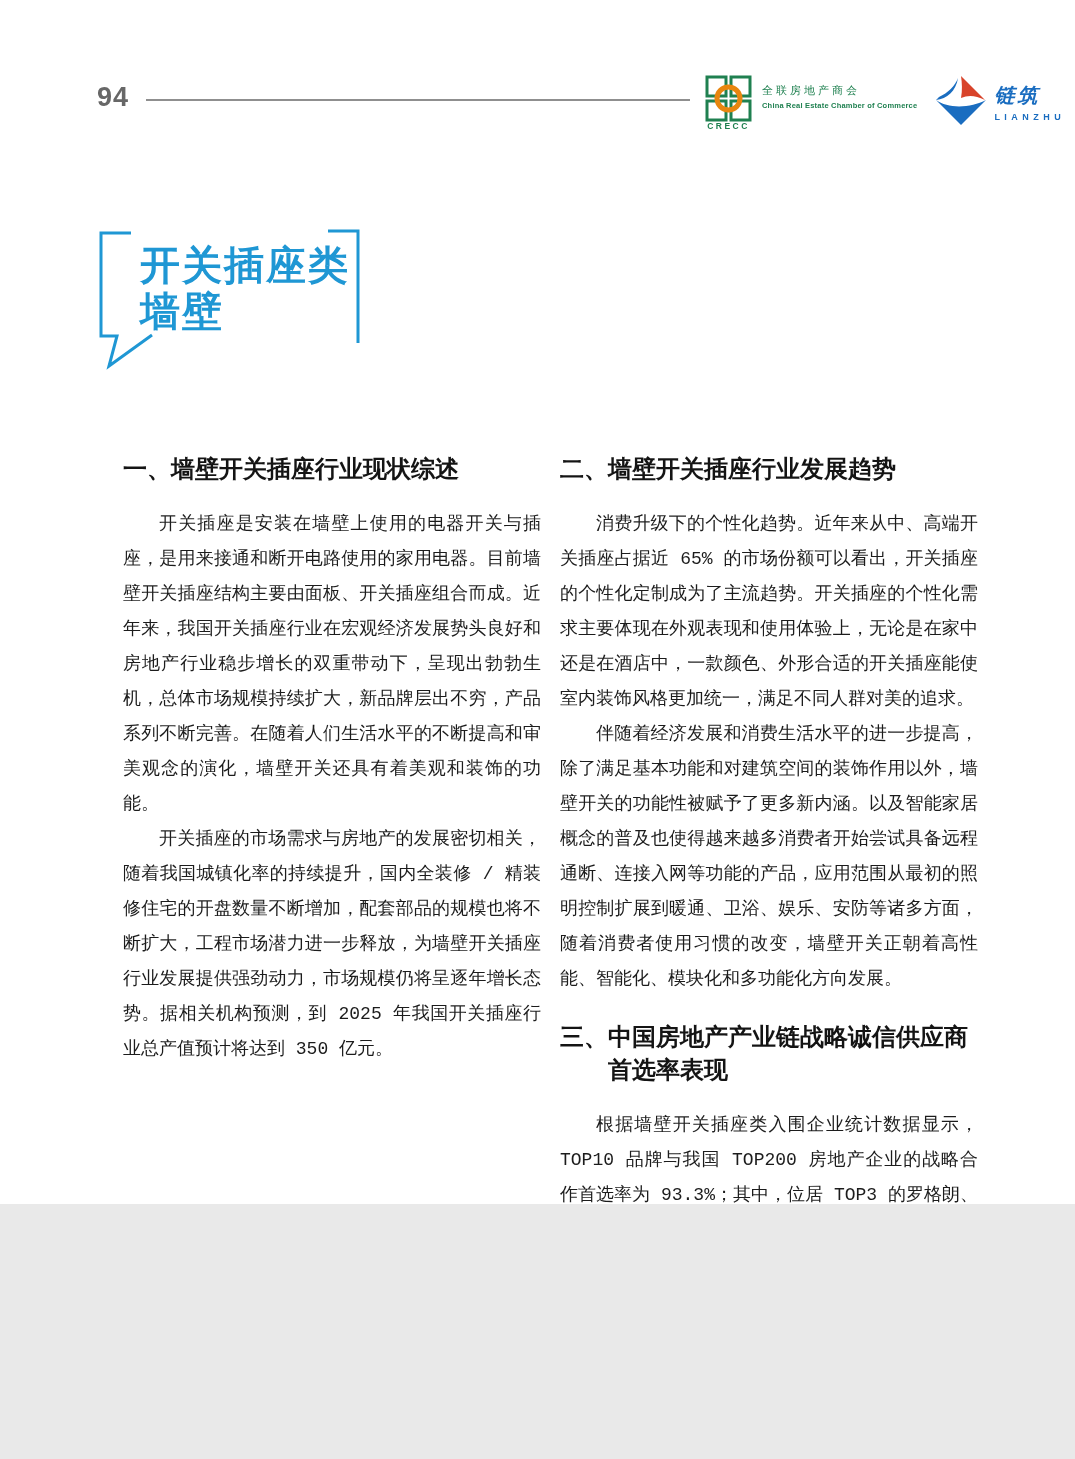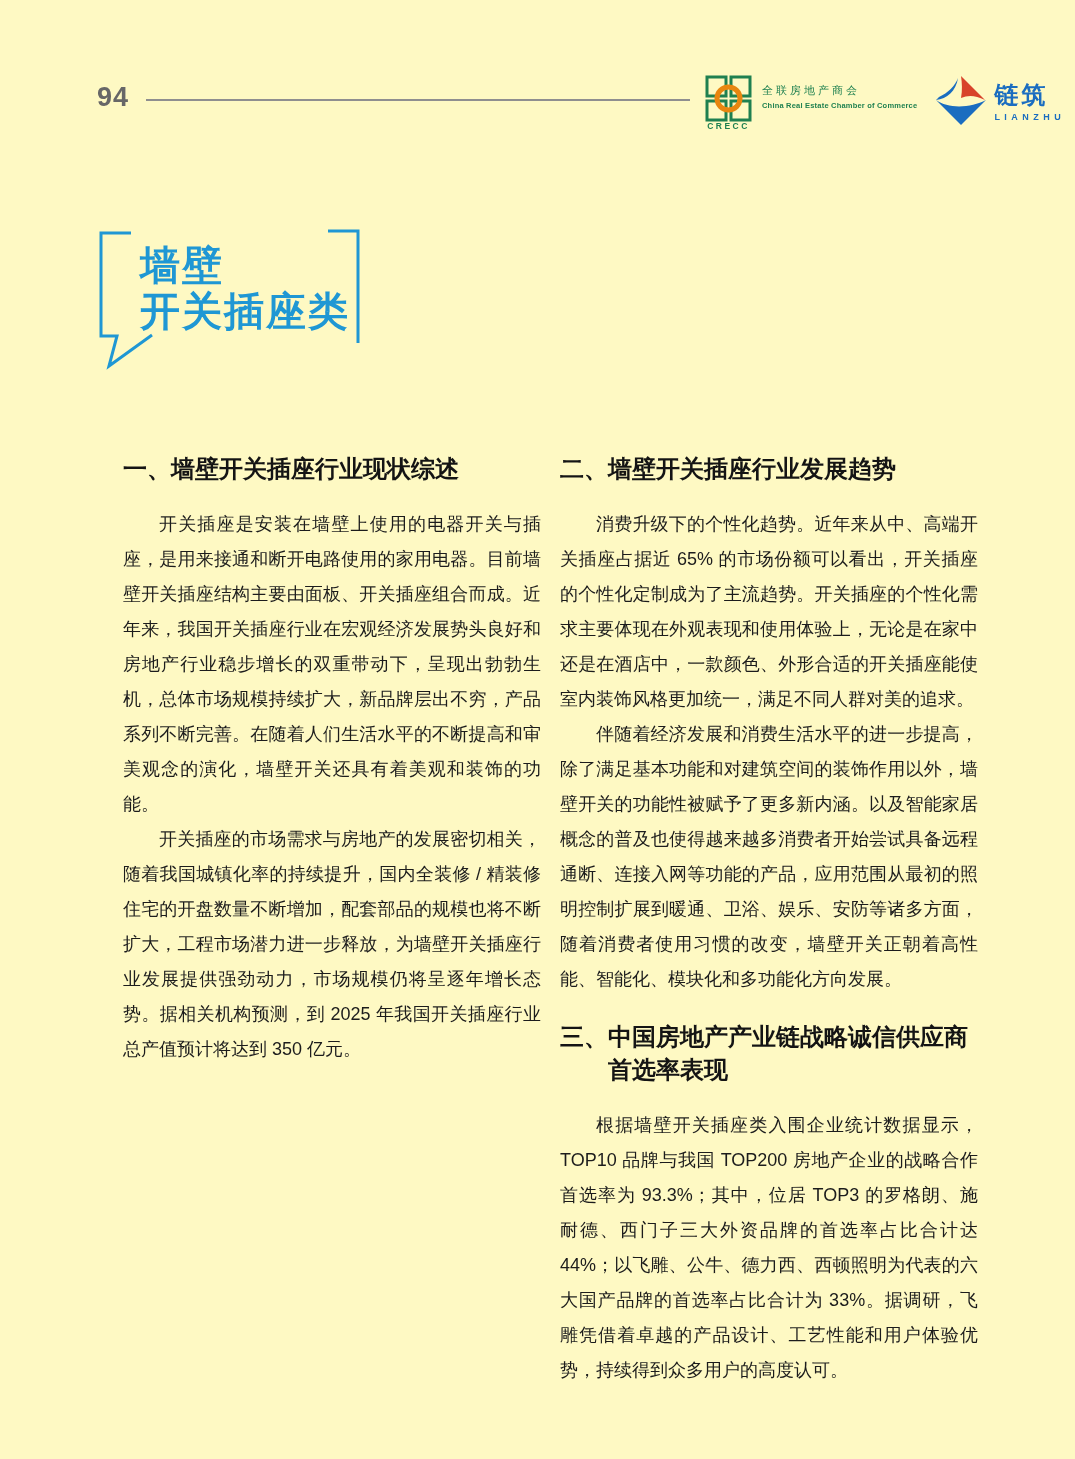--- a/index.html
+++ b/index.html
@@ -1,19 +1,19 @@
 <!DOCTYPE html>
 <html><head>
 <meta charset="utf-8">
 <style>
   html,body{margin:0;padding:0;background:#e9e9e9;}
   .page{
     position:relative;
-    width:1075px;height:1459px;
-    background:#fef9c3;
+    width:1075px;height:1204px;
+    background:#ffffff;
     font-family:"Liberation Sans","DejaVu Sans",sans-serif;
     overflow:hidden;
     margin:0 auto;
   }
   
   .pageno{
     position:absolute;left:97px;top:82px;
     font-size:27px;font-weight:700;color:#676767;
     letter-spacing:1px;
   }
@@ -25,21 +25,21 @@
   .crecc{display:flex;align-items:flex-start;gap:8px;}
   .crecc-txt{padding-top:9px;}
   .crecc-cn{
     font-size:11px;font-weight:400;color:#1f8050;letter-spacing:3px;white-space:nowrap;
   }
   .crecc-en{
     font-size:7.5px;font-weight:700;color:#1f8050;margin-top:3px;white-space:nowrap;letter-spacing:0.2px;
   }
   .lianzhu{display:flex;align-items:flex-start;gap:7px;margin-left:2px;}
   .lz-txt{padding-top:6px;}
-  .lz-cn{font-size:24px;font-weight:800;color:#1a6dc0;letter-spacing:3px;line-height:30px;white-space:nowrap;}
+  .lz-cn{font-size:20px;font-weight:800;color:#1a6dc0;letter-spacing:3px;line-height:30px;white-space:nowrap;font-style:italic;}
   .lz-en{font-size:9px;font-weight:700;color:#1a6dc0;letter-spacing:4.5px;margin-top:2px;white-space:nowrap;}
   
   .title-block{position:absolute;left:95px;top:225px;width:270px;height:155px;}
   .title-block svg{position:absolute;left:0;top:0;}
   .title-text{
     position:absolute;left:45px;top:17px;
     font-size:40px;font-weight:800;color:#1f97d4;
     line-height:46px;letter-spacing:2px;white-space:nowrap;
   }
   
@@ -52,21 +52,21 @@
     margin:0 0 22px 0;
     font-size:24px;line-height:33px;font-weight:700;color:#141414;
   }
   .col h2.hang{
     margin-top:23px;
     padding-left:48px;text-indent:-48px;
   }
   .col p{
     margin:0;
     font-size:18px;line-height:35px;color:#1c1c1c;
-    text-align:justify;text-indent:2em;
+    text-align:justify;text-indent:2em;font-family:Liberation Mono, monospace;
   }
 </style>
 </head>
 <body>
 
 <div class="page">
 
   <div class="pageno">94</div>
   <div class="rule"></div>
 
@@ -98,22 +98,22 @@
       </div>
     </div>
   </div>
 
   <div class="title-block">
     <svg width="270" height="155" viewBox="0 0 270 155">
       <polyline points="36,8 6,8 6,111 22,111 14,141 57,110" fill="none" stroke="#1f97d4" stroke-width="3"></polyline>
       <polyline points="233,6 263,6 263,118" fill="none" stroke="#1f97d4" stroke-width="3"></polyline>
     </svg>
     <div class="title-text">
+      <div>开关插座类</div>
       <div>墙壁</div>
-      <div>开关插座类</div>
     </div>
   </div>
 
   <div class="content">
     <div class="col">
       <h2>一、墙壁开关插座行业现状综述</h2>
       <p>开关插座是安装在墙壁上使用的电器开关与插座，是用来接通和断开电路使用的家用电器。目前墙壁开关插座结构主要由面板、开关插座组合而成。近年来，我国开关插座行业在宏观经济发展势头良好和房地产行业稳步增长的双重带动下，呈现出勃勃生机，总体市场规模持续扩大，新品牌层出不穷，产品系列不断完善。在随着人们生活水平的不断提高和审美观念的演化，墙壁开关还具有着美观和装饰的功能。</p>
       <p>开关插座的市场需求与房地产的发展密切相关，随着我国城镇化率的持续提升，国内全装修 / 精装修住宅的开盘数量不断增加，配套部品的规模也将不断扩大，工程市场潜力进一步释放，为墙壁开关插座行业发展提供强劲动力，市场规模仍将呈逐年增长态势。据相关机构预测，到 2025 年我国开关插座行业总产值预计将达到 350 亿元。</p>
     </div>
 

